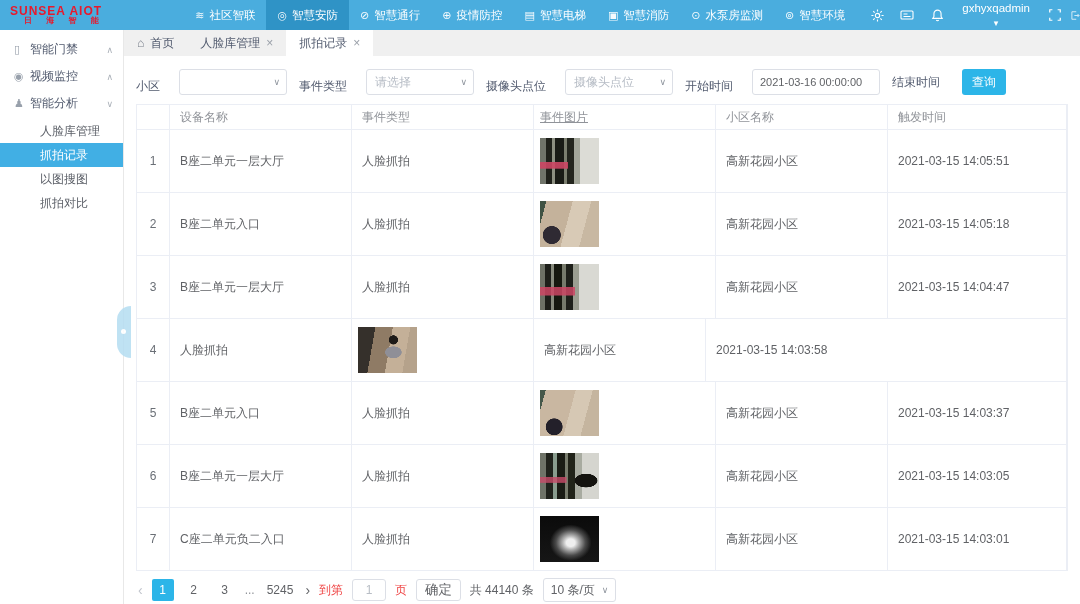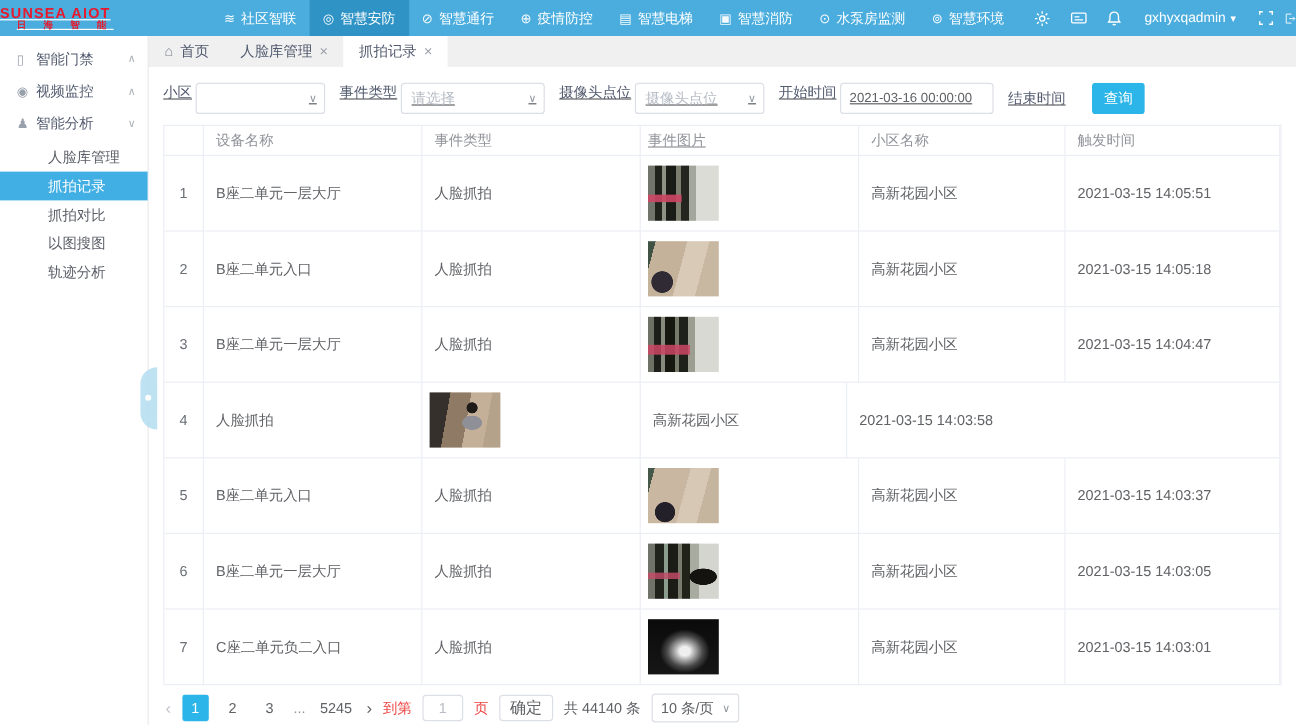--- a/index.html
+++ b/index.html
@@ -5,32 +5,32 @@
   :root{
     --topbar:#4aadde; --topbar-active:#2f93c6; --accent:#2cb5e8;
     --sidebar-active:#41afe4; --logo-red:#e8192c;
     --border:#ebeef5; --ctl-border:#dcdfe6; --txt:#606266; --txt-light:#909399; --ph:#b6bcc5;
   }
   *{box-sizing:border-box;margin:0;padding:0;}
   html,body{width:1080px;height:604px;overflow:hidden;background:#fff;
     font-family:"Liberation Sans","DejaVu Sans",sans-serif;font-size:12px;color:var(--txt);}
   
   .topbar{height:30px;background:var(--topbar);display:flex;align-items:center;color:#fff;}
-  .logo{width:150px;padding-left:0;line-height:1.05;flex:none;text-decoration:underline;}
+  .logo{width:150px;padding-left:10px;line-height:1.05;flex:none;}
   .logo .l1{font-size:12px;font-weight:800;letter-spacing:1px;color:var(--logo-red);}
   .logo .l2{font-size:8px;font-weight:700;letter-spacing:6px;color:var(--logo-red);padding-left:14px;}
   .tb-spacer{flex:1;}
   .tb-nav{display:flex;height:30px;flex:none;}
   .nav-item{display:flex;align-items:center;gap:5px;padding:0 11px;font-size:11.5px;cursor:pointer;white-space:nowrap;}
   .nav-item.active{background:var(--topbar-active);}
   .nico{font-size:11px;opacity:.95;}
   .tb-icons{display:flex;align-items:center;gap:0;flex:none;margin-left:6px;}
   .tb-icon{width:30px;height:30px;display:flex;align-items:center;justify-content:center;cursor:pointer;}
   .tb-icon svg{display:block;}
-  .tb-user{display:flex;align-items:center;gap:4px;padding:0 10px;font-size:11.5px;cursor:pointer;white-space:nowrap;}
+  .tb-user{display:flex;align-items:center;gap:4px;padding:0 10px;font-size:11.5px;cursor:pointer;white-space:nowrap;flex-direction:column;}
   .caret-sm{font-size:9px;}
   .clip-icon{width:10px;overflow:hidden;}
   
   .shell{display:flex;height:574px;position:relative;}
   .sidebar{width:124px;flex:none;background:#fff;border-right:1px solid #e8e8e8;padding-top:6px;position:relative;}
   .sb-group{display:flex;align-items:center;height:27px;padding:0 10px 0 14px;cursor:pointer;color:#515a6e;}
   .sb-gicon{width:16px;color:#98a0ab;font-size:11px;flex:none;}
   .sb-glabel{flex:1;font-size:12px;}
   .sb-arrow{color:#aab0b8;font-size:9px;}
   .sb-children{padding:2px 0;}
@@ -42,21 +42,21 @@
   .main{flex:1;display:flex;flex-direction:column;position:relative;}
   
   .tabbar{height:26px;background:#f0f0f0;display:flex;align-items:stretch;flex:none;}
   .tab{display:flex;align-items:center;gap:6px;padding:0 13px;color:#515a6e;cursor:pointer;white-space:nowrap;}
   .tab.active{background:#fff;}
   .tab .ticon{font-size:12px;color:#7a818c;}
   .tab .tclose{font-size:12px;color:#9aa0a9;cursor:pointer;}
   
   .content{flex:1;background:#fff;padding:0 12px;}
   .filterbar{display:flex;align-items:center;padding:13px 0 9px 0;gap:12px;white-space:nowrap;}
-  .fgroup{display:flex;align-items:flex-start;gap:3px;text-decoration:underline;}
+  .fgroup{display:flex;align-items:flex-end;gap:19px;}
   .flabel{color:#515a6e;}
   .sel{height:26px;border:1px solid var(--ctl-border);border-radius:3px;display:flex;align-items:center;
     padding:0 6px 0 8px;background:#fff;cursor:pointer;}
   .sel .sval{flex:1;color:var(--ph);}
   .sel .caret{color:#8d939c;font-size:9px;margin-left:6px;}
   .inp{height:26px;border:1px solid var(--ctl-border);border-radius:3px;padding:0 7px;color:var(--txt);
     font-size:11px;font-family:inherit;background:#fff;}
   .btn{height:26px;border-radius:3px;display:flex;align-items:center;gap:6px;padding:0 9px;cursor:pointer;border:1px solid transparent;}
   .btn-primary{background:var(--accent);color:#fff;}
   
@@ -197,23 +197,22 @@
         <span class="sb-arrow">∧</span>
       </div>
       <div class="sb-group">
         <span class="sb-gicon">♟</span>
         <span class="sb-glabel">智能分析</span>
         <span class="sb-arrow">∨</span>
       </div>
       <div class="sb-children">
         <div class="sb-item">人脸库管理</div>
         <div class="sb-item active">抓拍记录</div>
+        <div class="sb-item">以图搜图</div>
         <div class="sb-item">抓拍对比</div>
-        <div class="sb-item">以图搜图</div>
-        <div class="sb-item">轨迹分析</div>
       </div>
     </div>
 
   <div class="main">
     <div class="collapse-handle"></div>
     <div class="tabbar" id="tabbar">
         <div class="tab">
           <span class="ticon">⌂</span>
           <span>首页</span>
         </div>
@@ -232,21 +231,21 @@
       <div class="filterbar">
         <div class="fgroup">
           <span class="flabel">小区</span>
           <div class="sel" style="width:108px">
             <span class="sval"></span>
             <span class="caret">∨</span>
           </div>
         </div>
         <div class="fgroup">
           <span class="flabel">事件类型</span>
-          <div class="sel" style="width:120px">
+          <div class="sel" style="width:108px">
             <span class="sval">请选择</span>
             <span class="caret">∨</span>
           </div>
         </div>
         <div class="fgroup">
           <span class="flabel">摄像头点位</span>
           <div class="sel" style="width:108px">
             <span class="sval">摄像头点位</span>
             <span class="caret">∨</span>
           </div>

